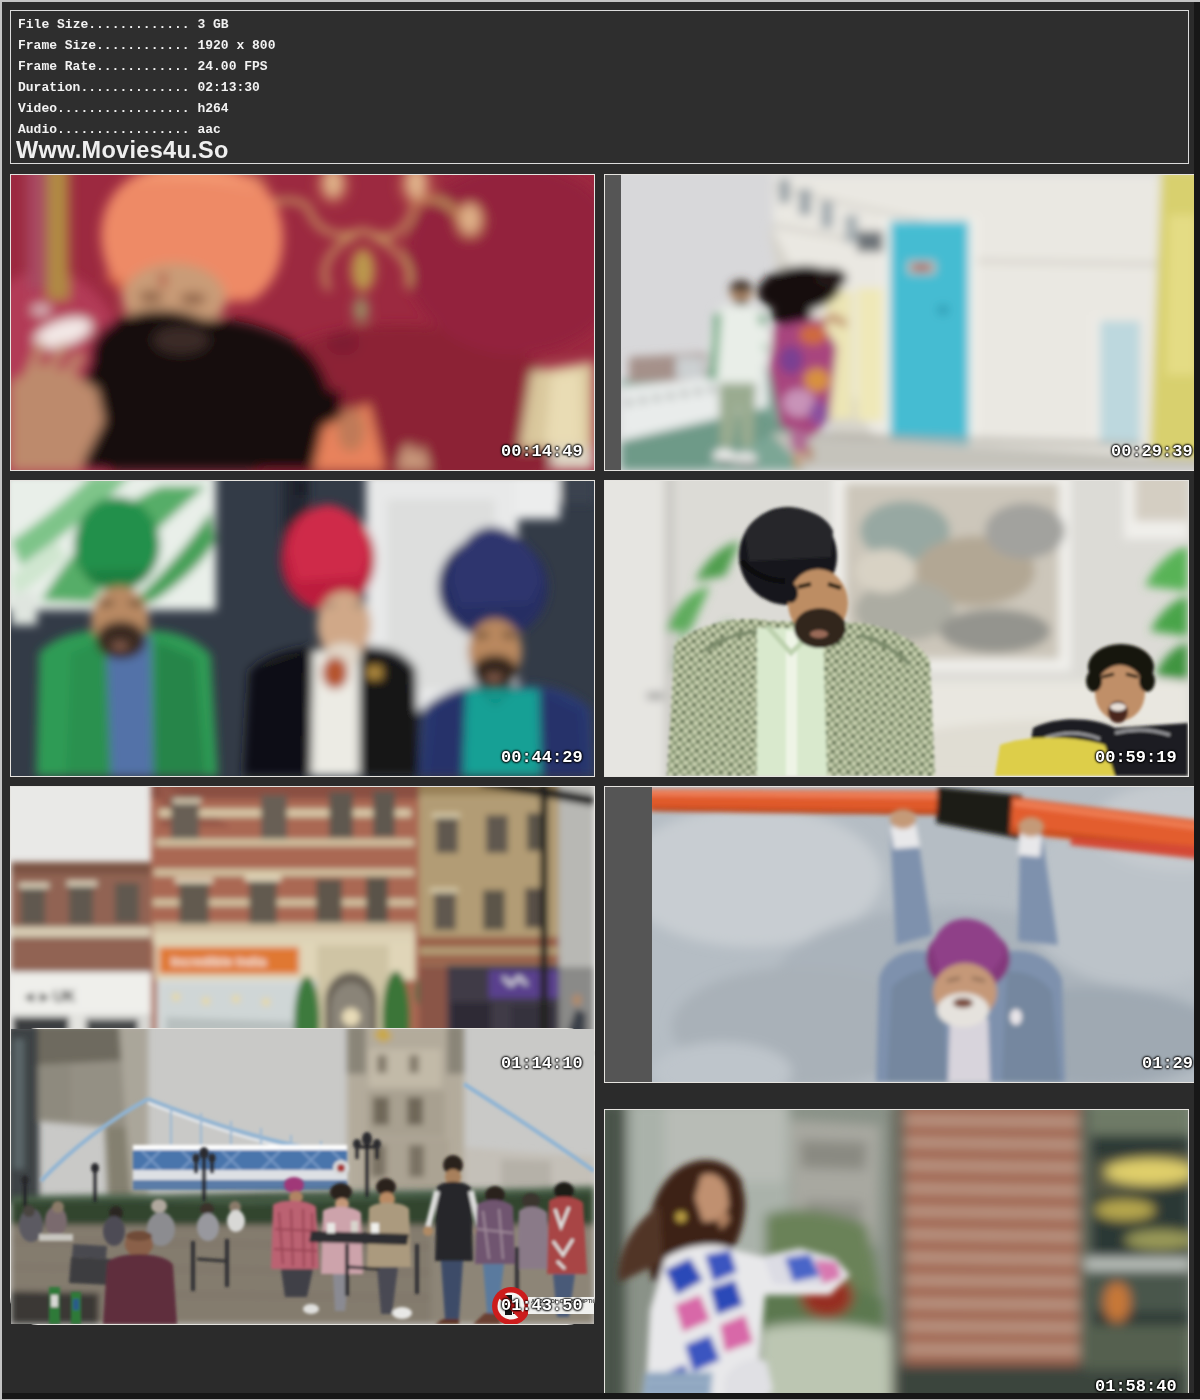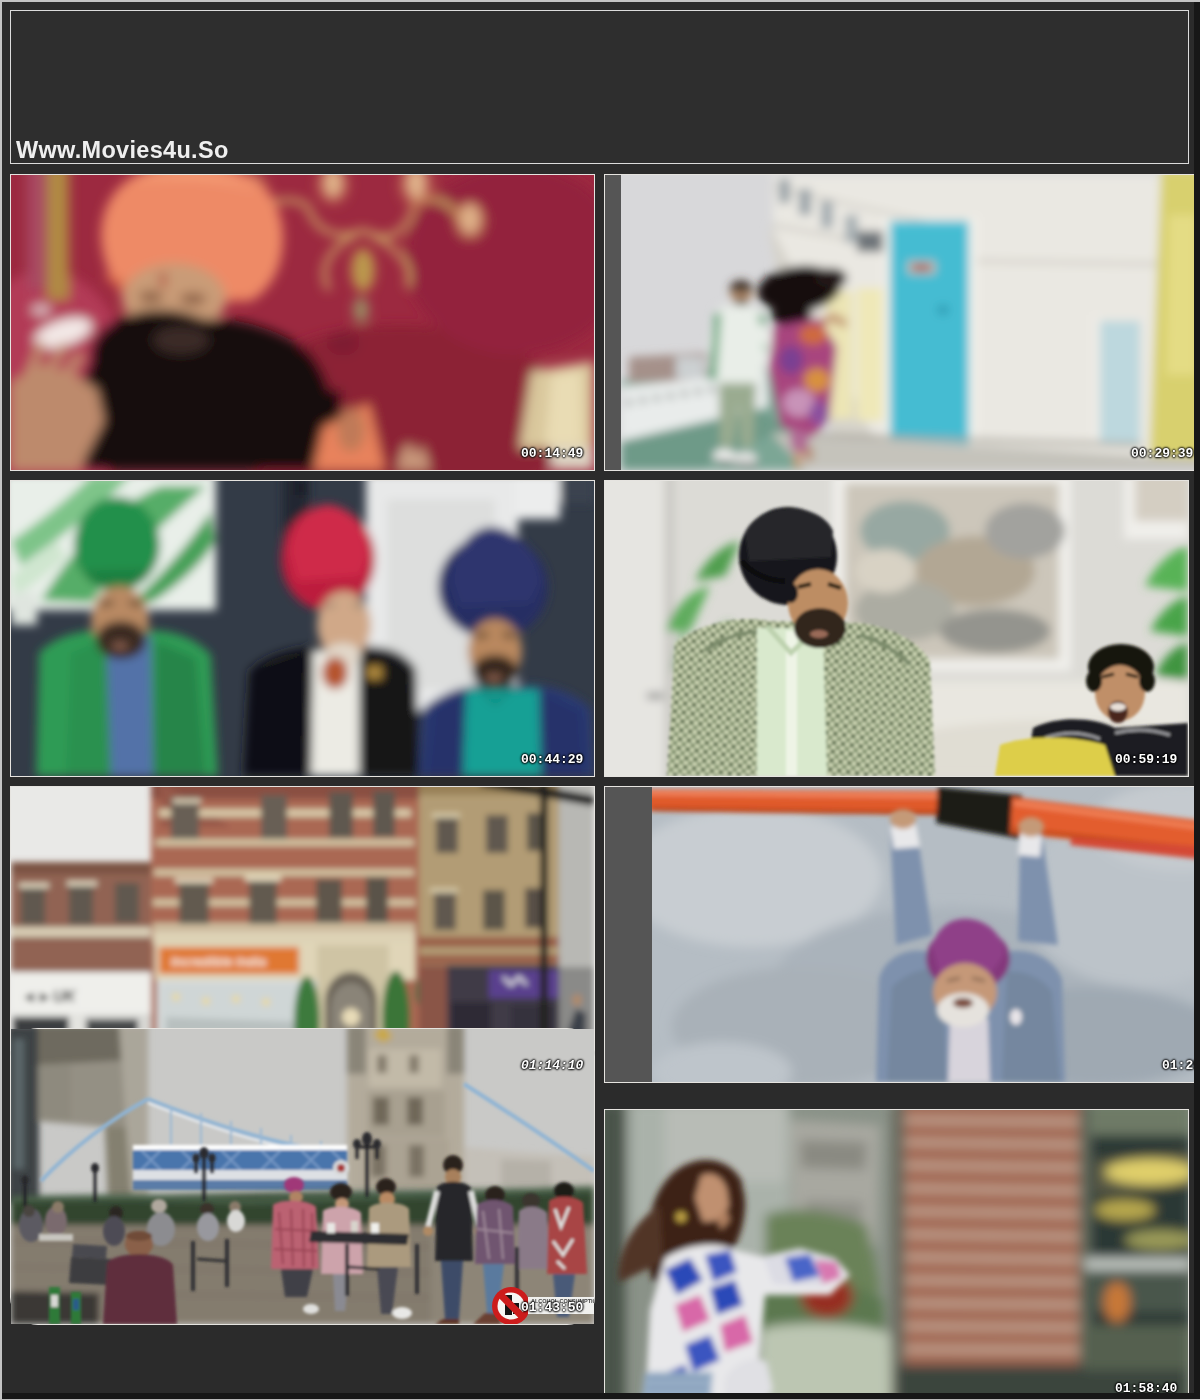--- a/index.html
+++ b/index.html
@@ -12,31 +12,37 @@
 #frame-bottom2{position:absolute;left:0;bottom:0;width:1200px;height:1px;background:#b9b9b9;z-index:9;}
 .info{position:absolute;left:10px;top:10px;width:1177px;height:152px;
   background:#2e2e2e;border:1px solid #dcdcdc;}
 .info pre{margin:3px 0 0 7px;transform:rotate(0.02deg);font-family:"Liberation Mono",monospace;font-weight:bold;
   font-size:13px;line-height:21px;color:#f2f2f2;}
 .site{position:absolute;left:5px;top:126px;transform:rotate(0.02deg);font-family:"Liberation Sans",sans-serif;
   font-size:23.5px;color:#efefef;font-weight:700;letter-spacing:0.3px;}
 .shot{position:absolute;width:583px;height:295px;border:1px solid #e6e4e0;background:#555;}
 .shot svg{display:block;width:583px;height:295px;}
 .ts{position:absolute;right:11px;bottom:9px;transform:rotate(0.02deg);font-family:"Liberation Mono",monospace;
-  font-weight:bold;font-size:13px;color:#fff;z-index:5;letter-spacing:0px;
+  font-weight:bold;font-size:17px;color:#fff;z-index:5;letter-spacing:0px;
   text-shadow:0 1px 2px rgba(0,0,0,.9),0 -1px 2px rgba(0,0,0,.7),1px 0 2px rgba(0,0,0,.8),-1px 0 2px rgba(0,0,0,.8);margin-top:48px;}
 </style>
 </head>
 <body>
 <div id="frame-top"></div>
 <div id="frame-left"></div>
 <div id="frame-right"></div>
 <div id="frame-bottom"></div>
 <div id="frame-bottom2"></div>
 <div class="info">
+<pre>File Size............. 3 GB
+Frame Size............ 1920 x 800
+Frame Rate............ 24.00 FPS
+Duration.............. 02:13:30
+Video................. h264
+Audio................. aac</pre>
 <div class="site">Www.Movies4u.So</div>
 </div>
 <div class="shot" id="s1" style="left:10px;top:174px;">
 <svg viewBox="0 0 583 295" preserveAspectRatio="none">
 <defs>
 <filter id="b1" x="-15%" y="-15%" width="130%" height="130%">
           <feGaussianBlur stdDeviation="6"></feGaussianBlur>
         </filter>
 <filter id="b1s" x="-30%" y="-30%" width="160%" height="160%">
           <feGaussianBlur stdDeviation="3"></feGaussianBlur>
@@ -276,21 +282,21 @@
 <path d="M497,196 L509,193 M521,193 L533,196" stroke="#241a10" stroke-width="3"></path>
 <ellipse cx="489" cy="200" rx="8" ry="11" fill="#17120e"></ellipse>
 <ellipse cx="542" cy="200" rx="8" ry="11" fill="#17120e"></ellipse>
 <path d="M428,247 C455,234 490,237 510,247 L583,242 L583,295 L420,295 Z" fill="#1d1d20"></path>
 <path d="M440,257 C460,250 480,252 495,258 M510,252 C530,247 550,249 565,254" stroke="#9a9a9e" stroke-width="3" fill="none"></path>
 <path d="M395,264 C420,254 470,254 500,264 L510,295 L390,295 Z" fill="#ddce4a"></path>
 </g>
 </svg>
 <span class="ts">00:59:19</span>
   </div>
-<div class="shot" id="s5" style="left:10px;top:786px;font-style:italic;">
+<div class="shot" id="s5" style="left:10px;top:786px;">
 <svg viewBox="0 0 583 295" preserveAspectRatio="none">
 <defs>
 <filter id="b5" x="-15%" y="-15%" width="130%" height="130%">
           <feGaussianBlur stdDeviation="3"></feGaussianBlur>
         </filter>
 </defs>
 <rect width="583" height="295" fill="#e9e9e7"></rect>
 <g filter="url(#b5)">
 <rect x="140" y="-8" width="268" height="303" fill="#aa6853"></rect>
 <rect x="140" y="-8" width="268" height="20" fill="#8a4f42"></rect>

